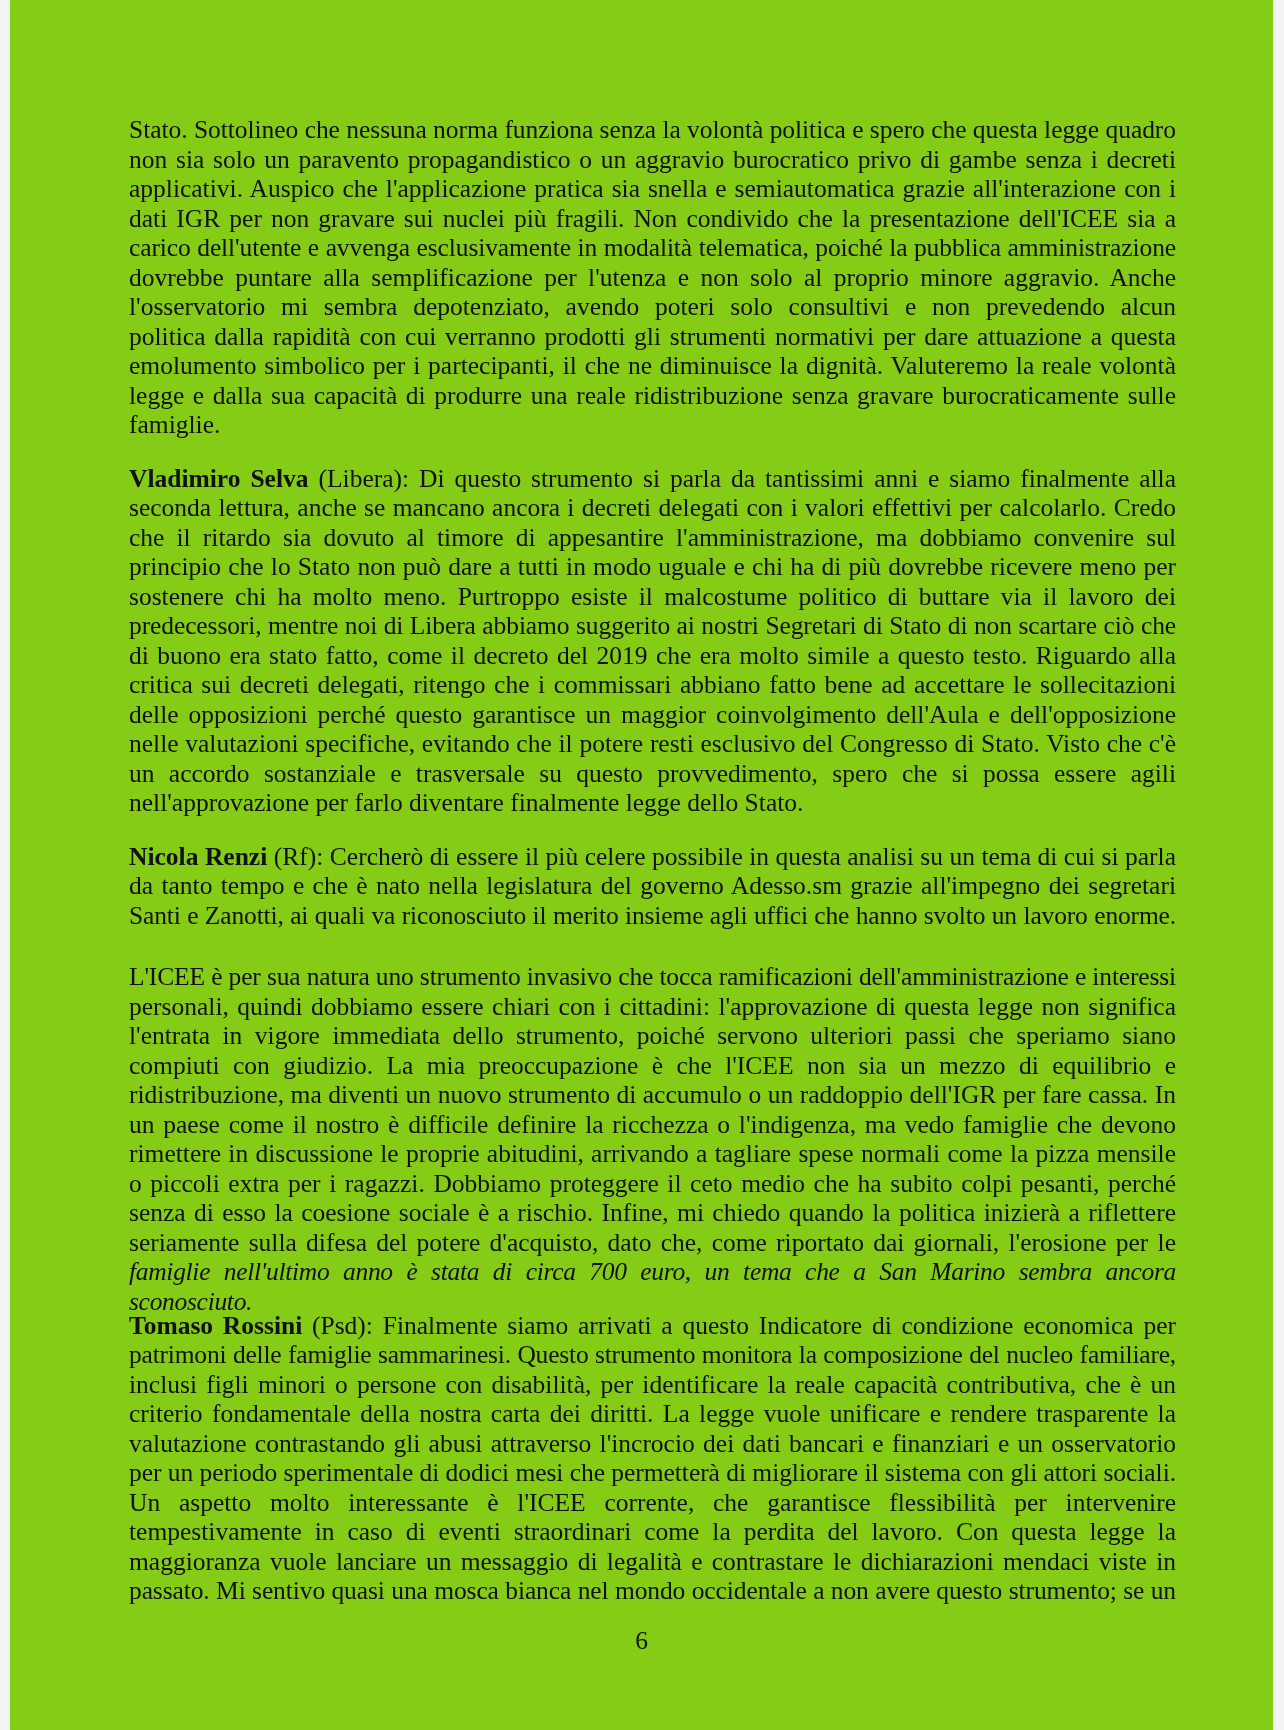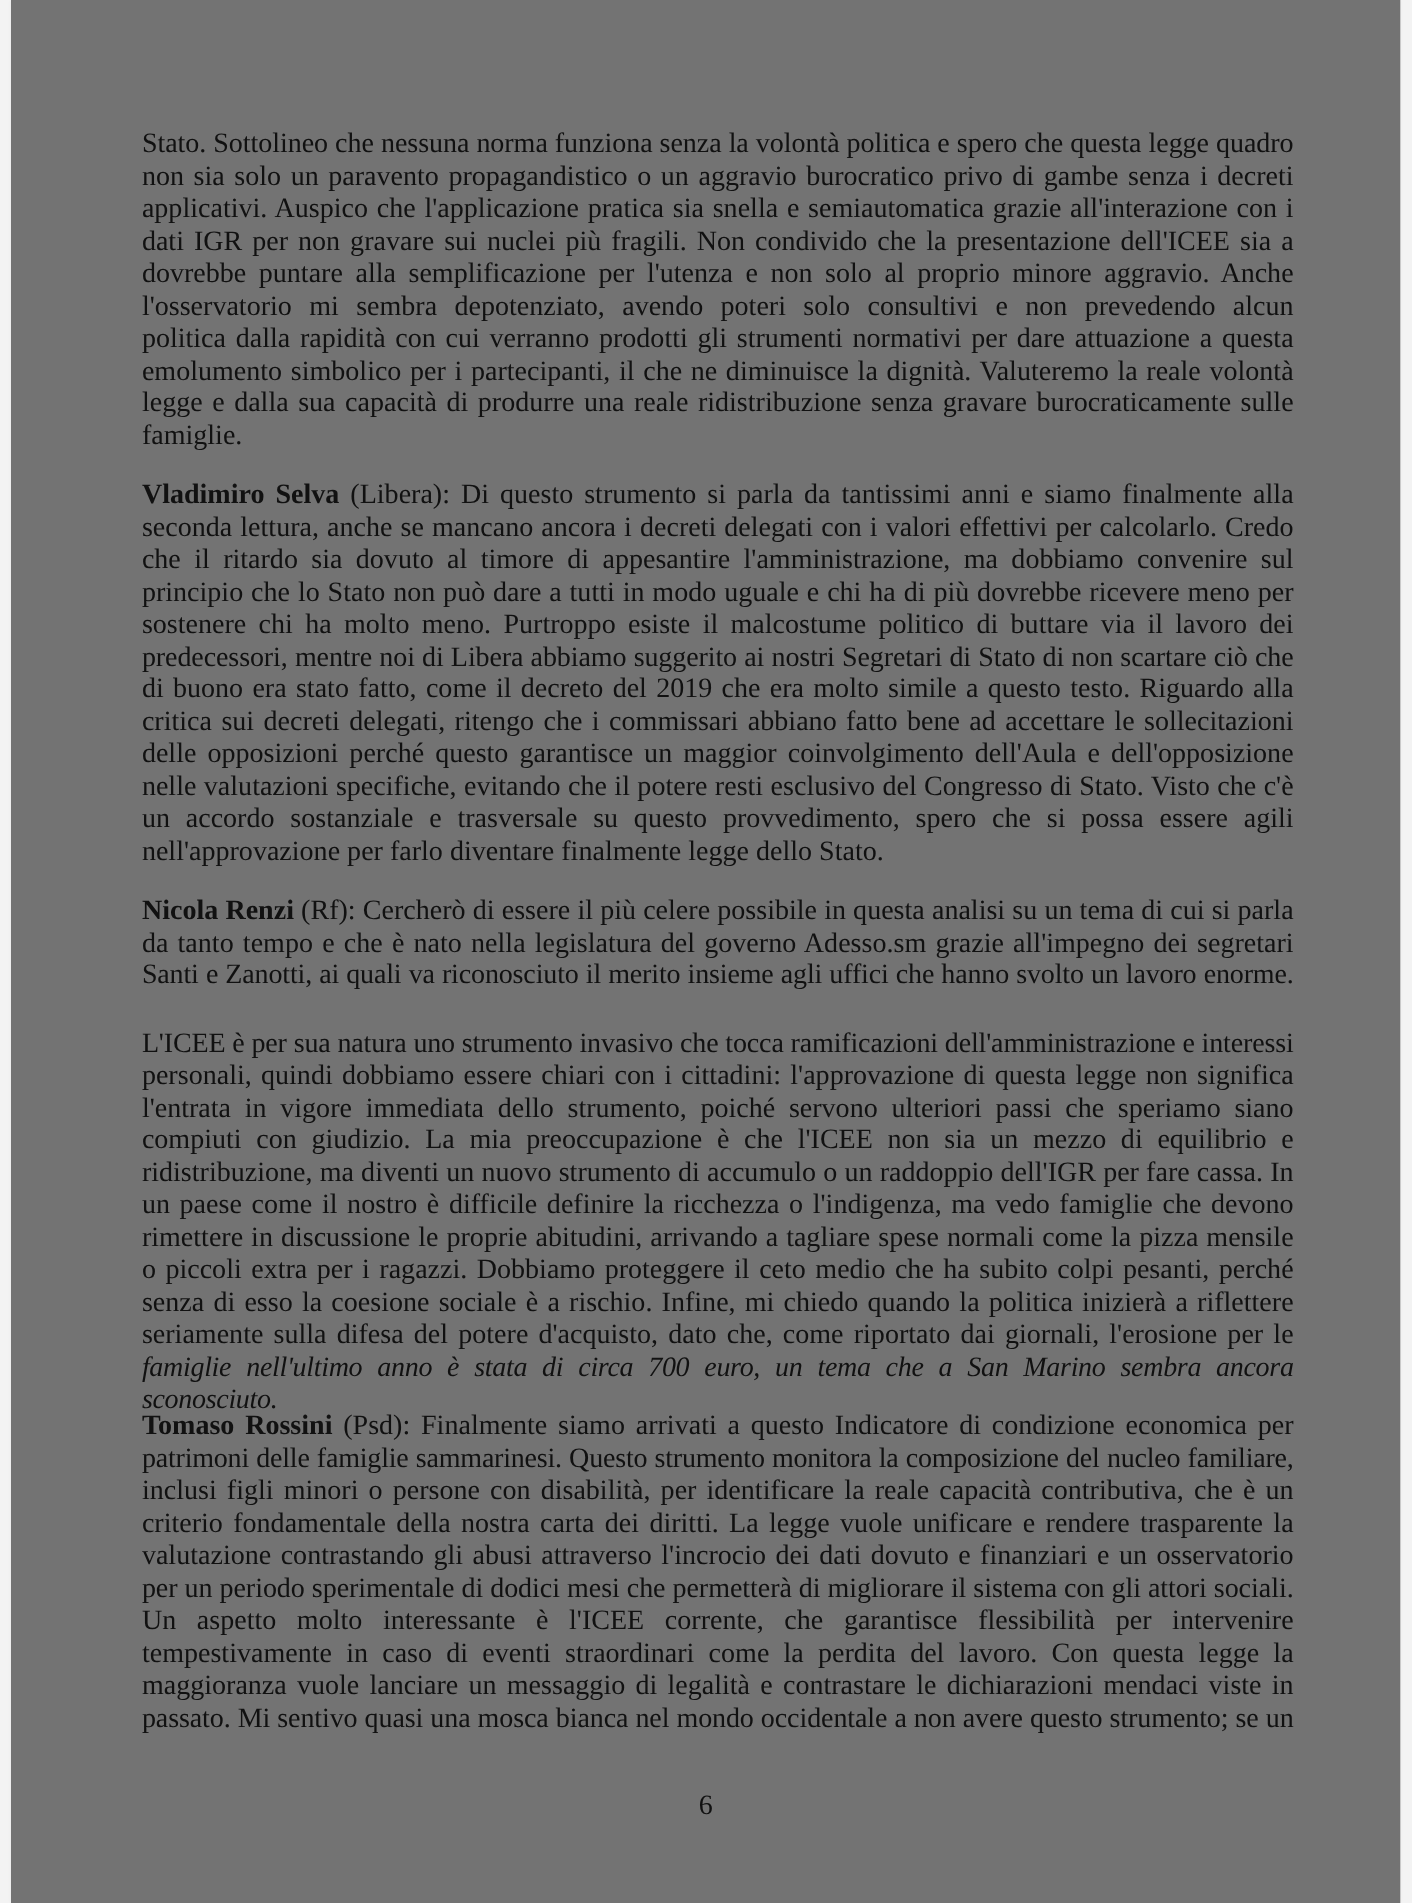--- a/index.html
+++ b/index.html
@@ -12,21 +12,21 @@
     background: #f3f3f3;
     position: relative;
     overflow: hidden;
   }
   .page {
     position: absolute;
     left: 10px;
     top: 0;
     width: 1263px;
     height: 1730px;
-    background: #737373;
+    background: #84cc16;
     box-shadow: 0 0 3px rgba(0,0,0,0.06);
   }
   .text-block {
     position: absolute;
     left: 119px;   
     top: 115px;
     width: 1047px;
     font-family: "Liberation Serif", "DejaVu Serif", serif;
     font-size: 25.5px;
     color: #111111;
@@ -65,20 +65,21 @@
 <body>
 
 <div class="page">
   <div class="text-block">
 
     <div class="para">
       <span class="line" style="white-space: normal; letter-spacing: -0.05px;">Stato. Sottolineo che nessuna norma funziona senza la volontà politica e spero che questa legge quadro</span>
       <span class="line" style="white-space: normal;">non sia solo un paravento propagandistico o un aggravio burocratico privo di gambe senza i decreti</span>
       <span class="line" style="white-space: normal;">applicativi. Auspico che l'applicazione pratica sia snella e semiautomatica grazie all'interazione con i</span>
       <span class="line" style="white-space: normal;">dati IGR per non gravare sui nuclei più fragili. Non condivido che la presentazione dell'ICEE sia a</span>
+      <span class="line" style="white-space: normal; letter-spacing: -0.1px;">carico dell'utente e avvenga esclusivamente in modalità telematica, poiché la pubblica amministrazione</span>
       <span class="line" style="white-space: normal;">dovrebbe puntare alla semplificazione per l'utenza e non solo al proprio minore aggravio. Anche</span>
       <span class="line" style="white-space: normal;">l'osservatorio mi sembra depotenziato, avendo poteri solo consultivi e non prevedendo alcun</span>
       <span class="line" style="white-space: normal;">politica dalla rapidità con cui verranno prodotti gli strumenti normativi per dare attuazione a questa</span>
       <span class="line" style="white-space: normal;">emolumento simbolico per i partecipanti, il che ne diminuisce la dignità. Valuteremo la reale volontà</span>
       <span class="line" style="white-space: normal;">legge e dalla sua capacità di produrre una reale ridistribuzione senza gravare burocraticamente sulle</span>
       <span class="line last" style="white-space: normal;">famiglie.</span>
     </div>
 
     <div class="para">
       <span class="line" style="white-space: normal;"><b class="speaker-name">Vladimiro Selva</b><span> (Libera): </span><span>Di questo strumento si parla da tantissimi anni e siamo finalmente alla</span></span>
@@ -110,21 +111,21 @@
       <span class="line" style="white-space: normal;">senza di esso la coesione sociale è a rischio. Infine, mi chiedo quando la politica inizierà a riflettere</span>
       <span class="line" style="white-space: normal;">seriamente sulla difesa del potere d'acquisto, dato che, come riportato dai giornali, l'erosione per le</span>
       <span class="line last" style="white-space: normal; letter-spacing: -0.3px; font-style: italic;">famiglie nell'ultimo anno è stata di circa 700 euro, un tema che a San Marino sembra ancora sconosciuto.</span>
     </div>
 
     <div class="para">
       <span class="line" style="white-space: normal;"><b class="speaker-name">Tomaso Rossini</b><span> (Psd): </span><span>Finalmente siamo arrivati a questo Indicatore di condizione economica per</span></span>
       <span class="line" style="white-space: normal; letter-spacing: -0.2px;">patrimoni delle famiglie sammarinesi. Questo strumento monitora la composizione del nucleo familiare,</span>
       <span class="line" style="white-space: normal;">inclusi figli minori o persone con disabilità, per identificare la reale capacità contributiva, che è un</span>
       <span class="line" style="white-space: normal;">criterio fondamentale della nostra carta dei diritti. La legge vuole unificare e rendere trasparente la</span>
-      <span class="line" style="white-space: normal;">valutazione contrastando gli abusi attraverso l'incrocio dei dati dovuto e finanziari e un osservatorio</span>
+      <span class="line" style="white-space: normal;">valutazione contrastando gli abusi attraverso l'incrocio dei dati bancari e finanziari e un osservatorio</span>
       <span class="line" style="white-space: normal; letter-spacing: -0.05px;">per un periodo sperimentale di dodici mesi che permetterà di migliorare il sistema con gli attori sociali.</span>
       <span class="line" style="white-space: normal;">Un aspetto molto interessante è l'ICEE corrente, che garantisce flessibilità per intervenire</span>
       <span class="line" style="white-space: normal;">tempestivamente in caso di eventi straordinari come la perdita del lavoro. Con questa legge la</span>
       <span class="line" style="white-space: normal;">maggioranza vuole lanciare un messaggio di legalità e contrastare le dichiarazioni mendaci viste in</span>
       <span class="line" style="white-space: normal; letter-spacing: -0.1px;">passato. Mi sentivo quasi una mosca bianca nel mondo occidentale a non avere questo strumento; se un</span>
     </div>
 
   </div>
 
   <div class="page-number">6</div>

